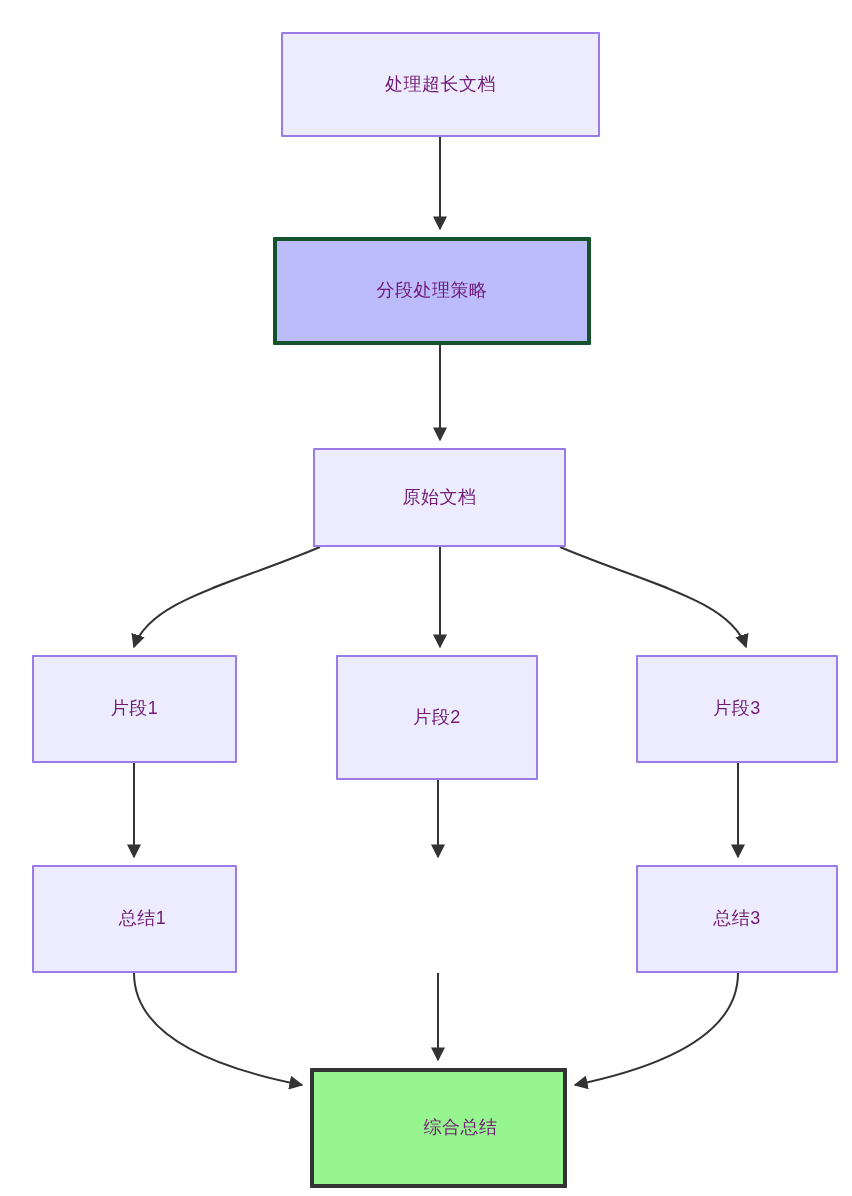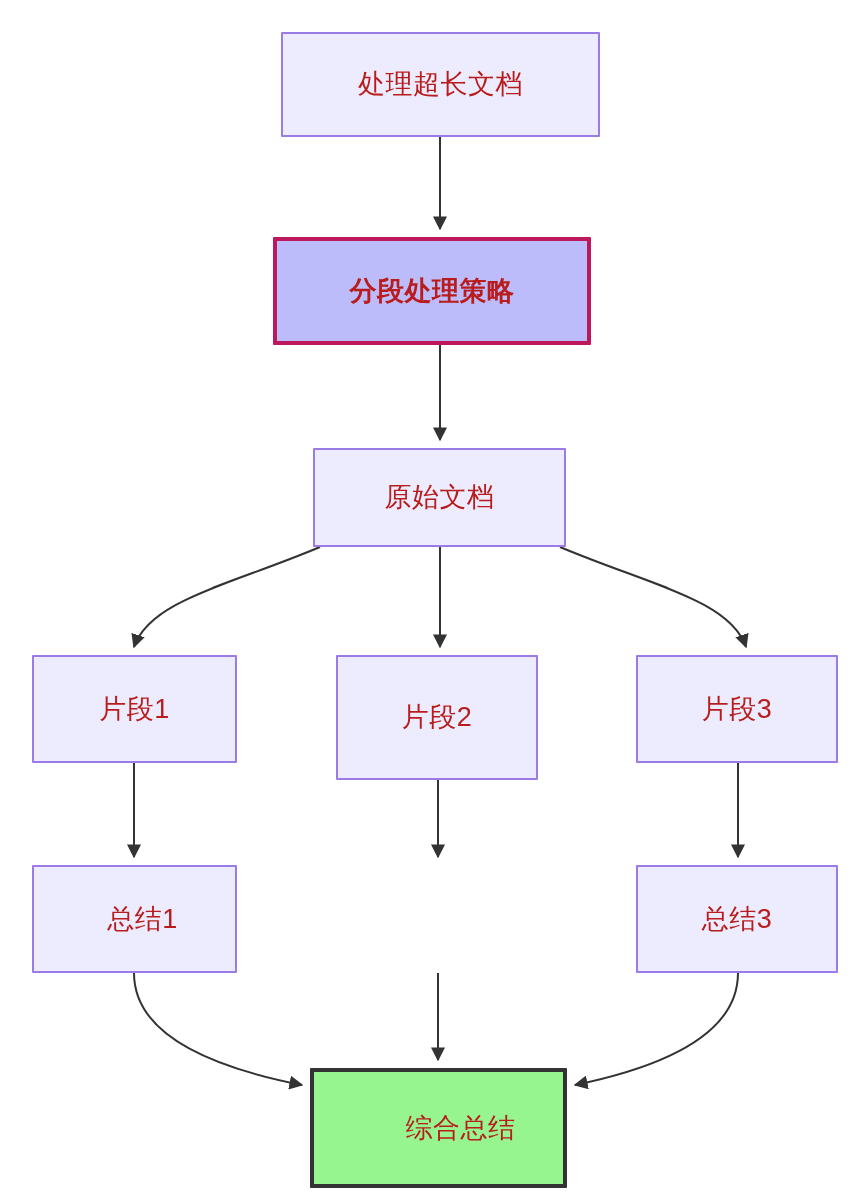--- a/index.html
+++ b/index.html
@@ -30,37 +30,36 @@
   }
   .node {
     position: absolute;
     box-sizing: border-box;
     display: flex;
     align-items: center;
     justify-content: center;
     text-align: center;
   }
   .node-label {
-    font-size: 27px;
+    font-size: 18px;
     line-height: 1.2;
-    color: #b91c1c;
+    color: #701a75;
     letter-spacing: 0.5px;
     white-space: nowrap;
     font-family: "Liberation Sans", "DejaVu Sans", sans-serif;
   }
   .node-default {
     background: #ececfe;
     border: 2px solid #9a7be8;
     border-radius: 1px;
   }
   .node-highlight {
     background: #bcbcfa;
-    border: 4px solid #be185d;
+    border: 4px solid #14532d;
     border-radius: 1px;
-    font-weight: bold;
   }
   .node-result {
     background: #96f58e;
     border: 4px solid #333333;
     border-radius: 1px;
   }
   
   #node-doc        { left: 281px; top: 32px;   width: 319px; height: 105px; }
   #node-strategy   { left: 273px; top: 237px;  width: 318px; height: 108px; }
   #node-source     { left: 313px; top: 448px;  width: 253px; height: 99px;  }

